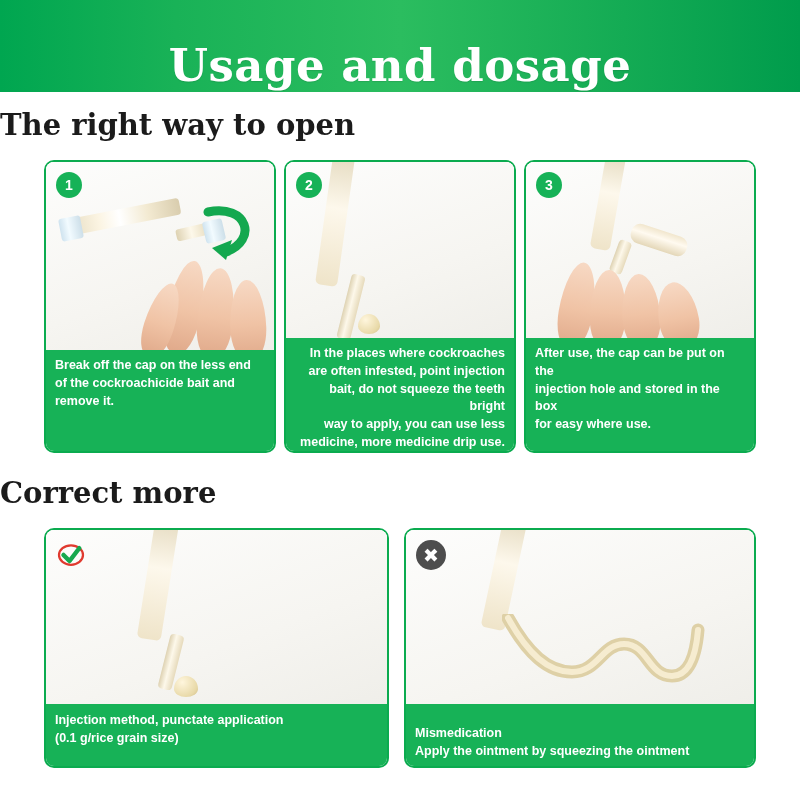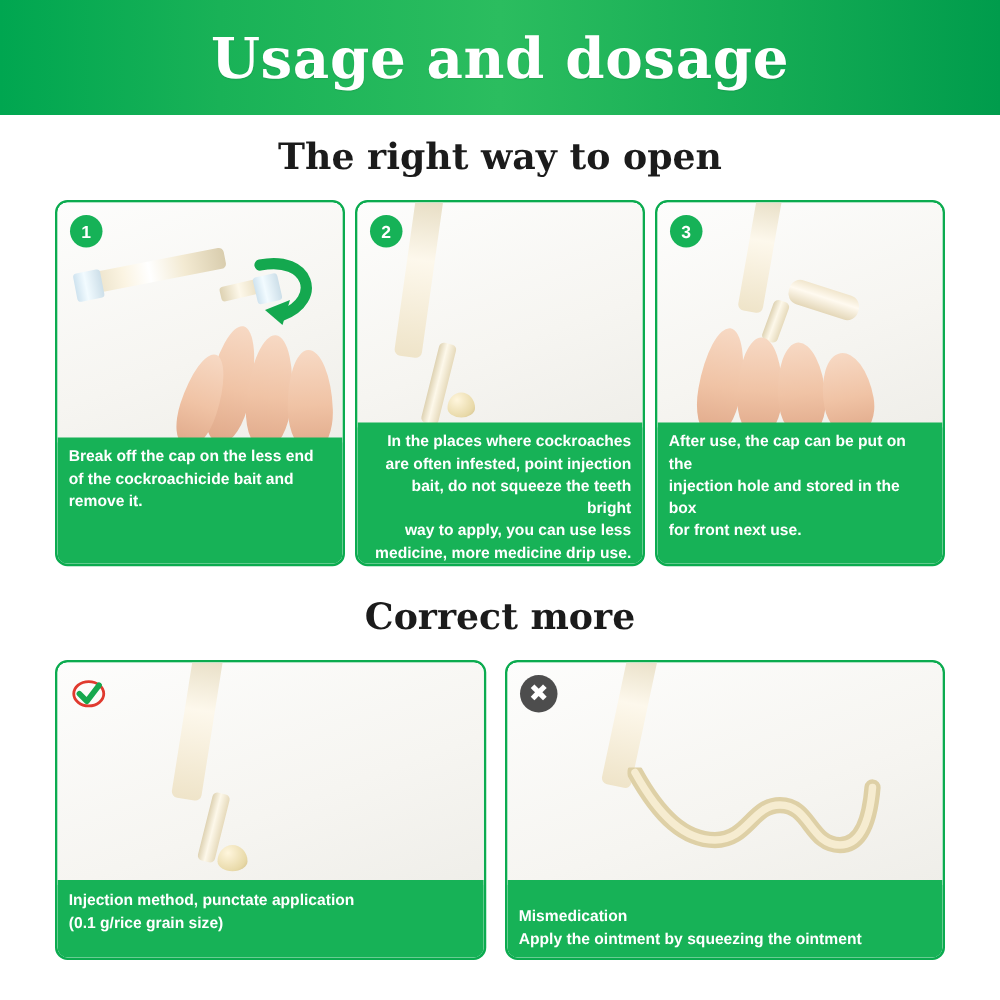--- a/index.html
+++ b/index.html
@@ -15,37 +15,37 @@
     background: #ffffff;
   }
 
   
   .header {
     position: absolute;
     left: 0; top: 0;
     width: 800px; height: 92px;
     background: linear-gradient(90deg, #00a650 0%, #19b257 22%, #2bbd5f 50%, #14ab54 78%, #009c4c 100%);
     display: flex;
-    align-items: center;
+    align-items: flex-end;
     justify-content: center;
   }
   .header-title {
     color: #ffffff;
     font-size: 45px;
     font-weight: bold;
     letter-spacing: 0.5px;
     font-family: "DejaVu Serif", serif;
     text-shadow: 0 1px 1px rgba(0,0,0,0.10);
   }
 
   
   .section-title {
     position: absolute;
     width: 800px;
-    text-align: center;
+    text-align: left;
     color: #1b1b1b;
     font-size: 29px;
     font-weight: bold;
     font-family: "DejaVu Serif", serif;
   }
   #st1 { top: 108px; }
   #st2 { top: 476px; }
 
   
   .card {
@@ -222,21 +222,21 @@
       <div class="cap" style="left:104px; top:68px; width:58px; height:20px; transform:rotate(18deg); border-radius:9px; background:linear-gradient(180deg,#f1e6cd,#fffaf0 40%,#e4d7b8);"></div>
       <div class="finger" style="left:34px; top:100px; width:34px; height:86px; transform:rotate(10deg);"></div>
       <div class="finger" style="left:64px; top:108px; width:36px; height:78px; transform:rotate(2deg);"></div>
       <div class="finger" style="left:96px; top:112px; width:38px; height:74px; transform:rotate(-4deg);"></div>
       <div class="finger" style="left:132px; top:120px; width:40px; height:66px; transform:rotate(-10deg);"></div>
     </div>
     <div class="badge">3</div>
     <div class="caption">
       <span>After use, the cap can be put on the</span>
       <span>injection hole and stored in the box</span>
-      <span>for front next use.</span>
+      <span>for easy where use.</span>
     </div>
   </div>
 
   <div class="section-title" id="st2">Correct more</div>
 
   <div class="card" id="card4">
     <div class="photo">
       <div class="bg-soft"></div>
       <div class="tube" style="left:100px; top:-10px; width:24px; height:120px; transform:rotate(9deg); border-radius:5px; background:linear-gradient(180deg,#e6dcc2,#fdf8ec 40%,#efe4c9);"></div>
       <div class="tube-tip" style="left:118px; top:104px; width:14px; height:56px; transform:rotate(14deg); border-radius:4px;"></div>

